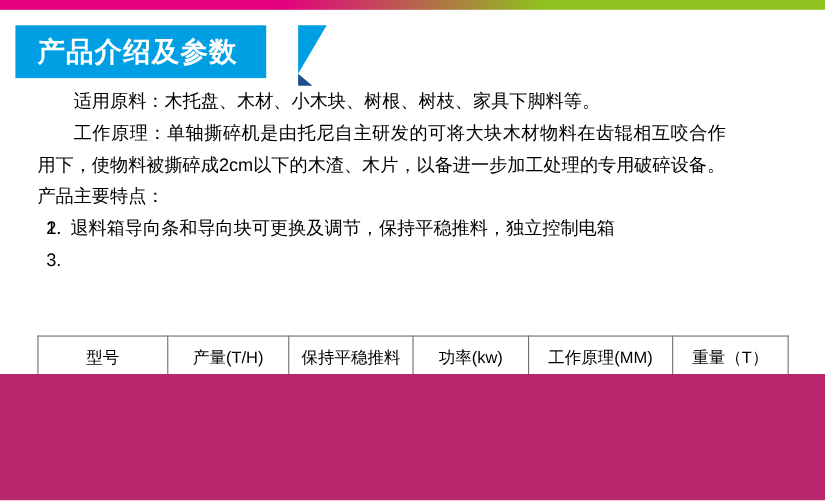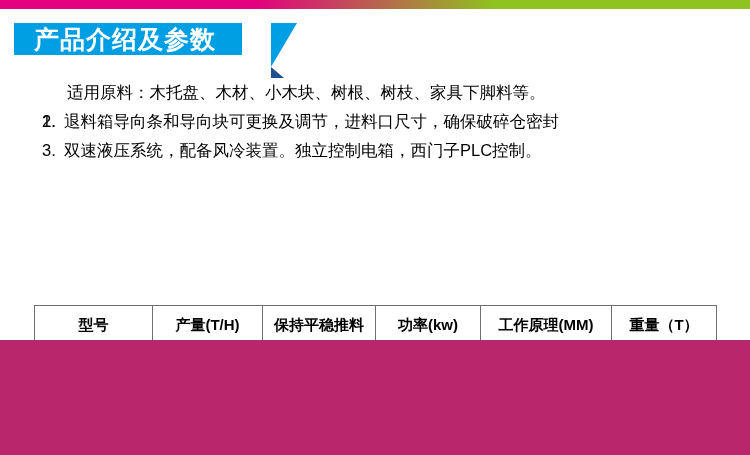--- a/index.html
+++ b/index.html
@@ -35,21 +35,21 @@
     top: 9px;
     left: 0;
     width: 750px;
     height: 58px;
     background: #ffffff;
   }
   .banner {
     position: absolute;
     top: 14px;
     left: 14px;
-    height: 32px;
+    height: 48px;
     background: #009fe3;
     display: flex;
     align-items: center;
     padding: 0 26px 0 20px;
     box-sizing: border-box;
   }
   .banner-title {
     color: #ffffff;
     font-size: 25px;
     font-weight: bold;
@@ -122,21 +122,21 @@
     width: 682px;
     table-layout: fixed;
   }
   table.spec th, table.spec td {
     border: 1px solid #6f6f6f;
     text-align: center;
     font-size: 15px;
     color: #000000;
     height: 38px;
     padding: 0 2px;
-    font-weight: bold;
+    font-weight: normal;
   }
   table.spec td {
     font-weight: normal;
   }
   
   .bottom-block {
     position: absolute;
     left: 0;
     top: 340px;
     width: 750px;
@@ -161,31 +161,32 @@
   <div class="header-band">
     <div class="banner">
       <span class="banner-title">产品介绍及参数</span>
     </div>
     <div class="banner-tail"></div>
     <div class="banner-shadow"></div>
   </div>
 
   <div class="content">
     <p class="para indent">适用原料：木托盘、木材、小木块、树根、树枝、家具下脚料等。</p>
+    <p class="para indent">工作原理：单轴撕碎机是由托尼自主研发的可将大块木材物料在齿辊相互咬合作用下，使物料被撕碎成2cm以下的木渣、木片，以备进一步加工处理的专用破碎设备。</p>
+    <p class="para">产品主要特点：</p>
     <ul class="list">
       <li>
         <span class="num">1.</span>
       </li>
       <li>
         <span class="num">2.</span>
-        <span>退料箱导向条和导向块可更换及调节，进料口尺寸，确保破碎仓密封</span>
+        <span>退料箱导向条和导向块可更换及调节，保持平稳推料，独立控制电箱</span>
       </li>
       <li>
         <span class="num">3.</span>
-        <span>双速液压系统，配备风冷装置。独立控制电箱，西门子PLC控制。</span>
       </li>
     </ul>
   </div>
 
   <div class="table-wrap">
     <table class="spec">
       <colgroup>
         <col style="width:118px">
         <col style="width:110px">
         <col style="width:113px">

